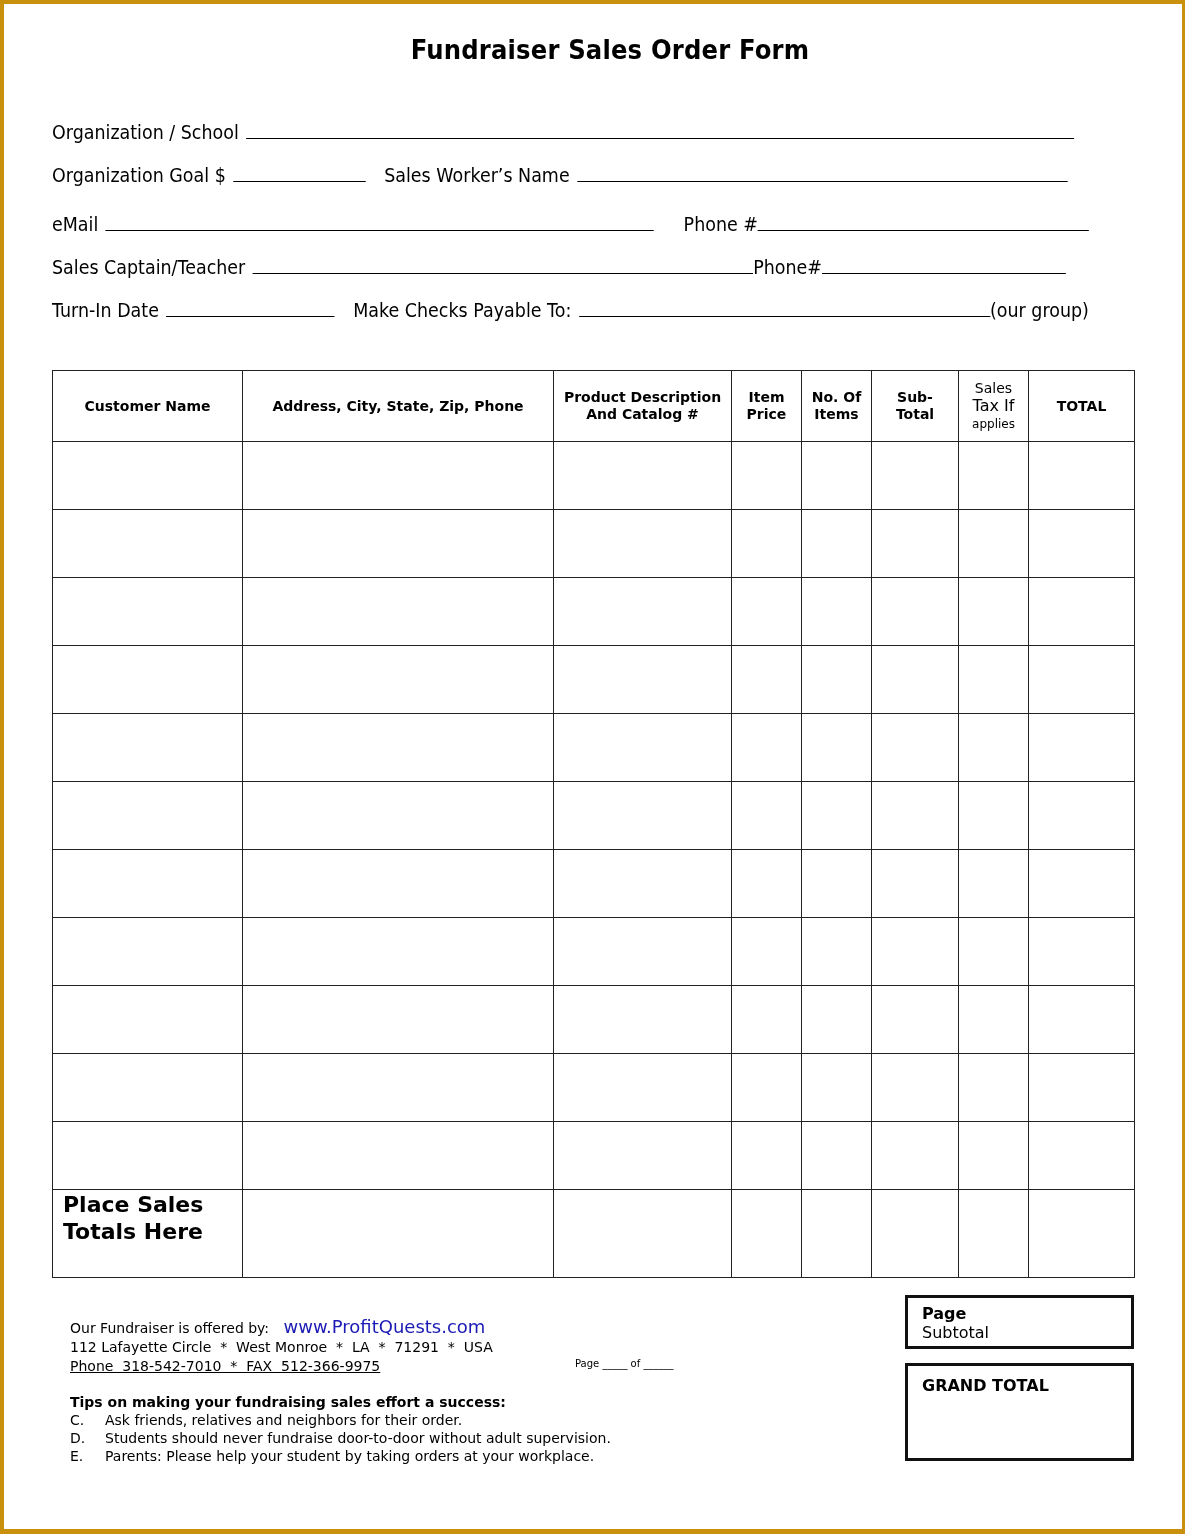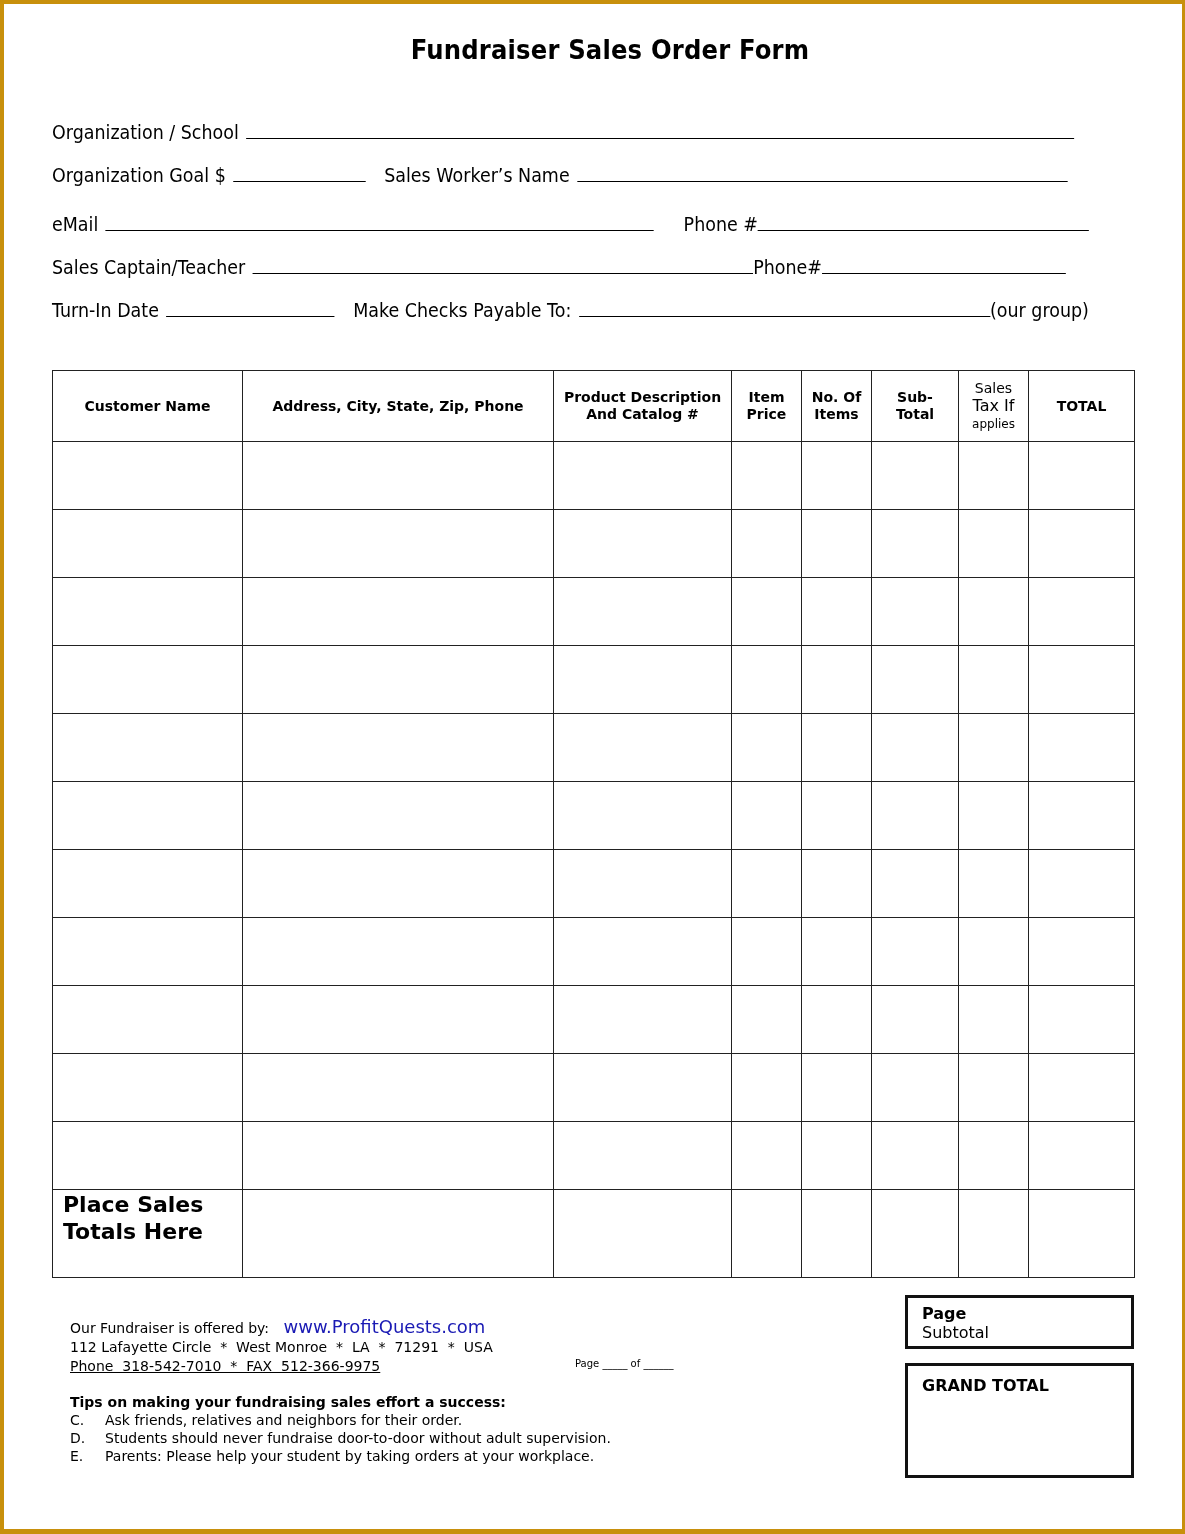--- a/index.html
+++ b/index.html
@@ -65,21 +65,21 @@
       white-space: nowrap;
     }
     .tips .tips-title { font-weight: bold; }
     .tips .letter { display: inline-block; width: 35px; }
     .box {
       position: absolute; border: 3px solid #111; box-sizing: border-box;
       font-size: 16px; font-weight: bold; padding: 6px 0 0 14px; line-height: 19px;
     }
     .box.subtotal { left: 905px; top: 1295px; width: 229px; height: 54px; }
     .box.subtotal .sub2 { font-weight: normal; }
-    .box.grand { left: 905px; top: 1363px; width: 229px; height: 115px; padding-top: 10px; }
+    .box.grand { left: 905px; top: 1363px; width: 229px; height: 98px; padding-top: 10px; }
   </style>
 </head>
 <body>
 
 <div class="frame"></div>
 
 <div class="title">Fundraiser Sales Order Form</div>
 
 <div class="field-line" style="top:121px;">
   <span>Organization / School</span>

